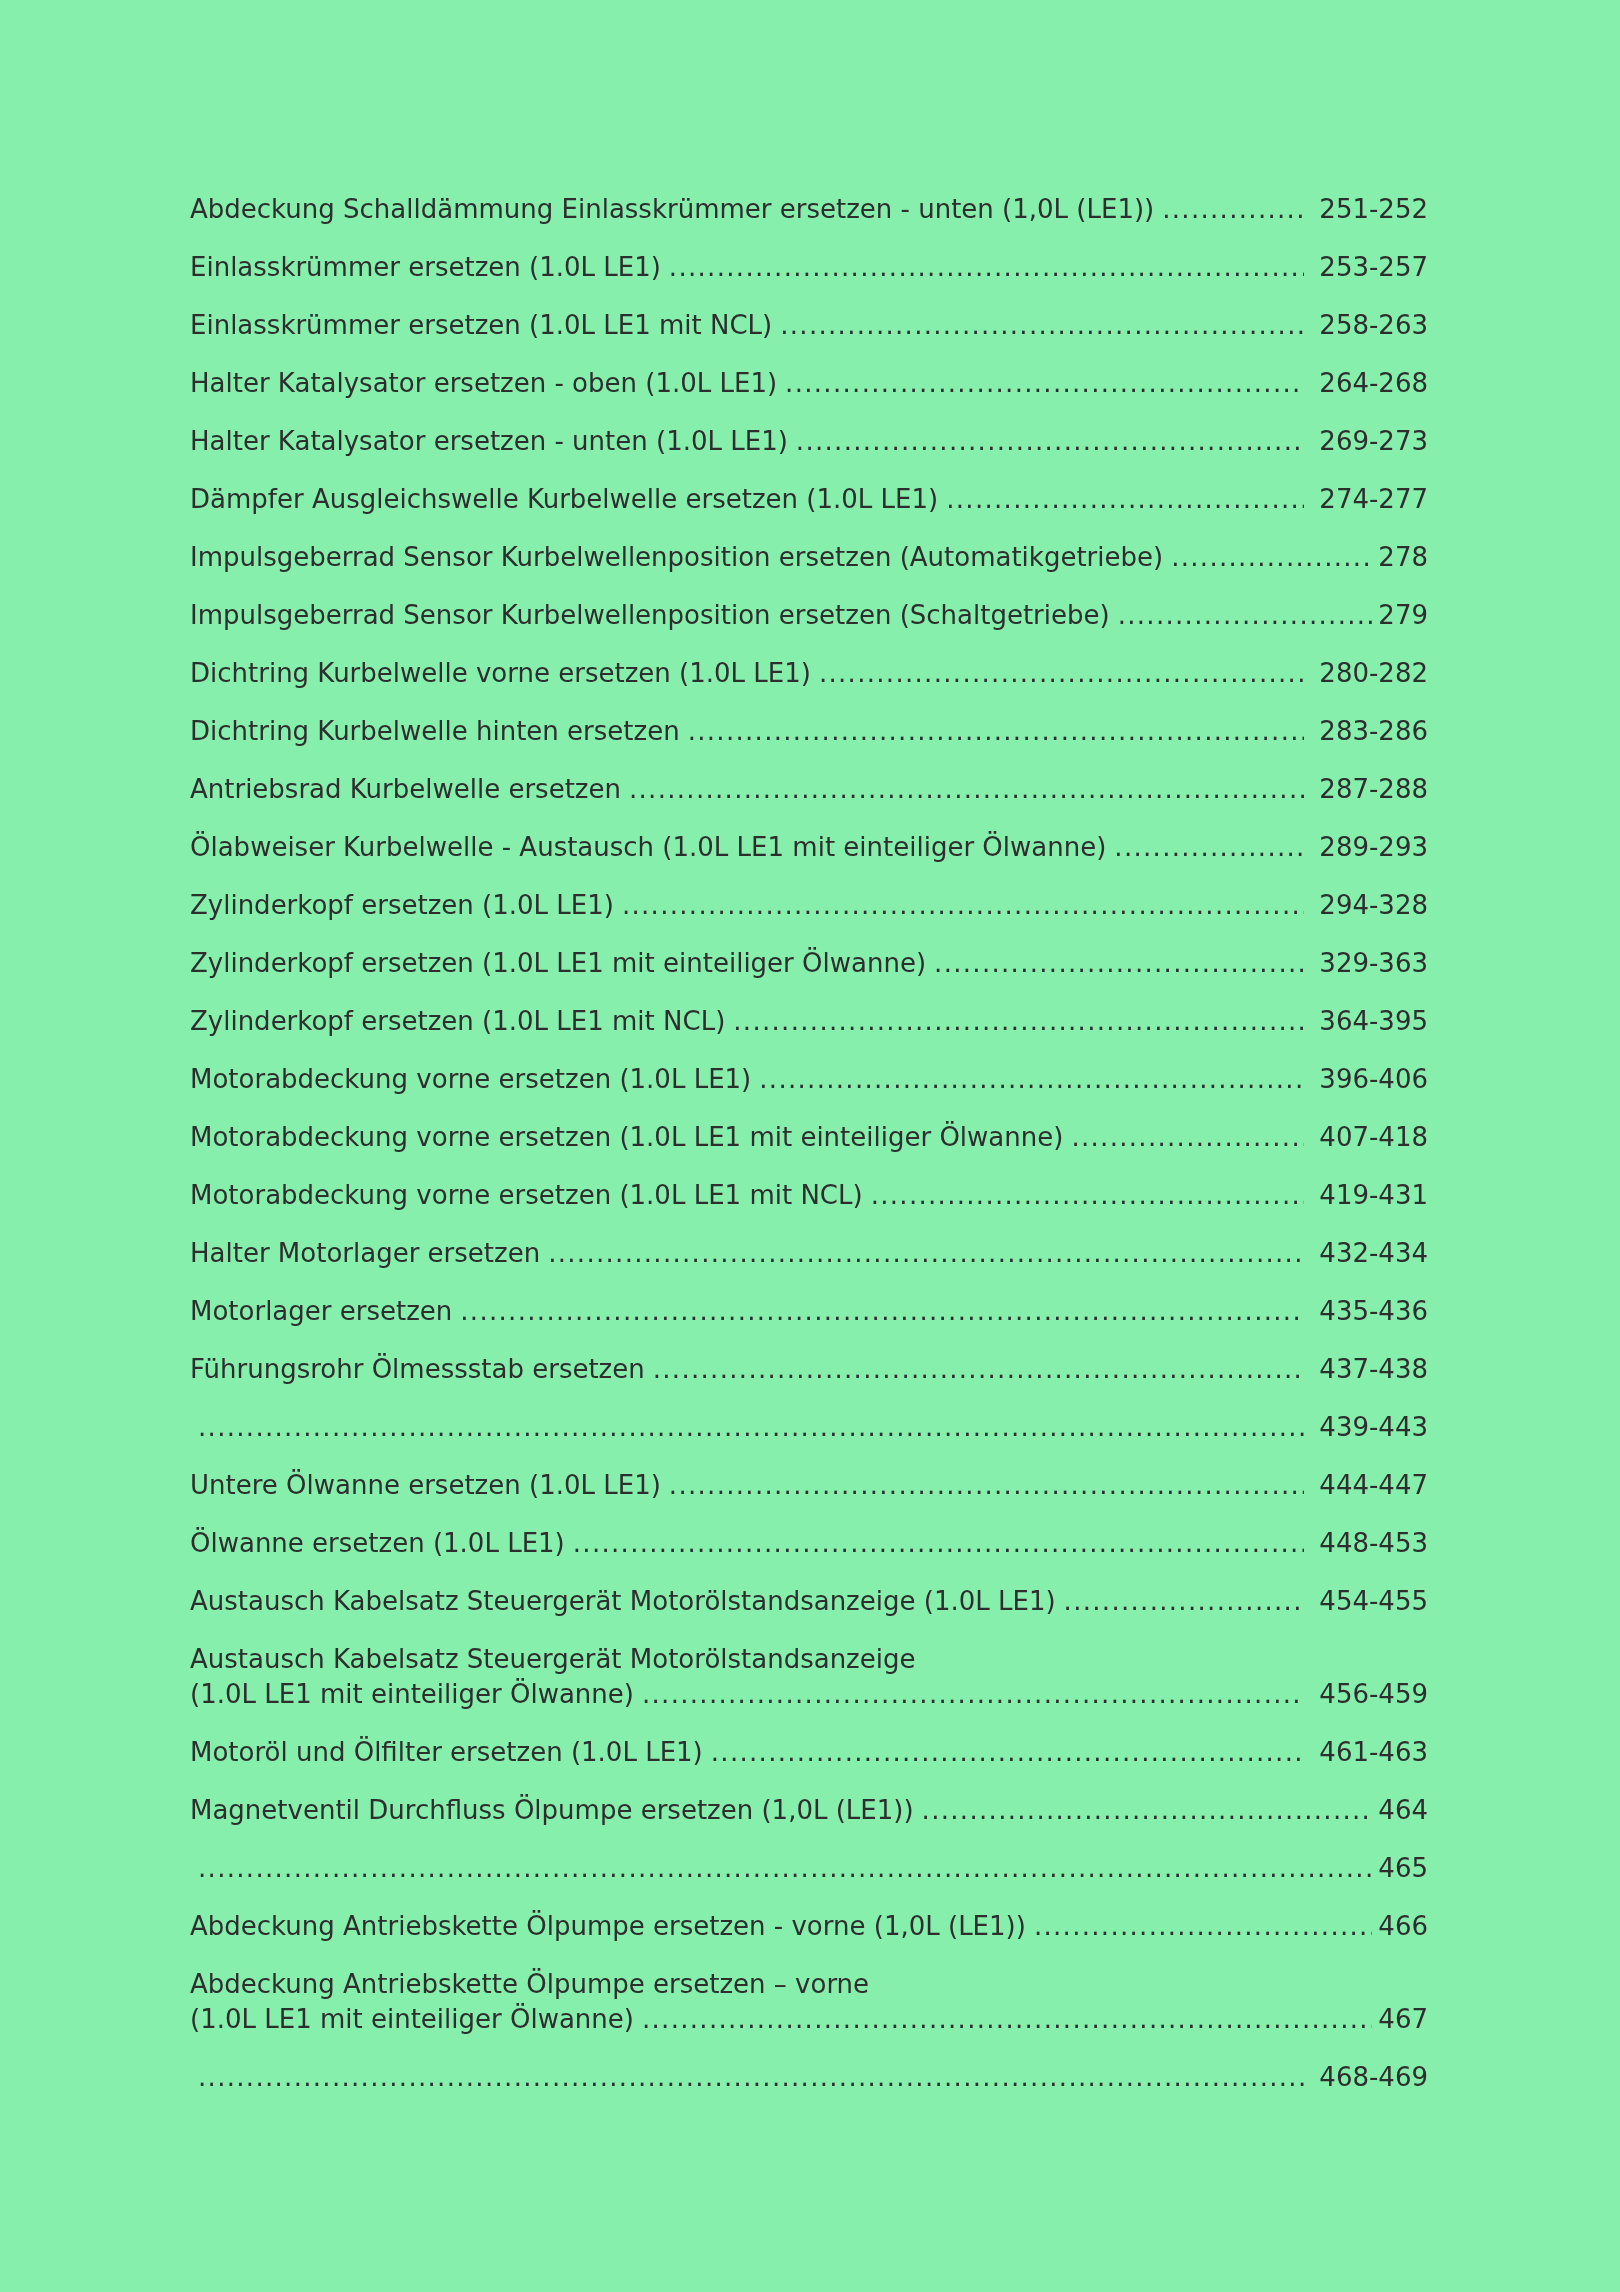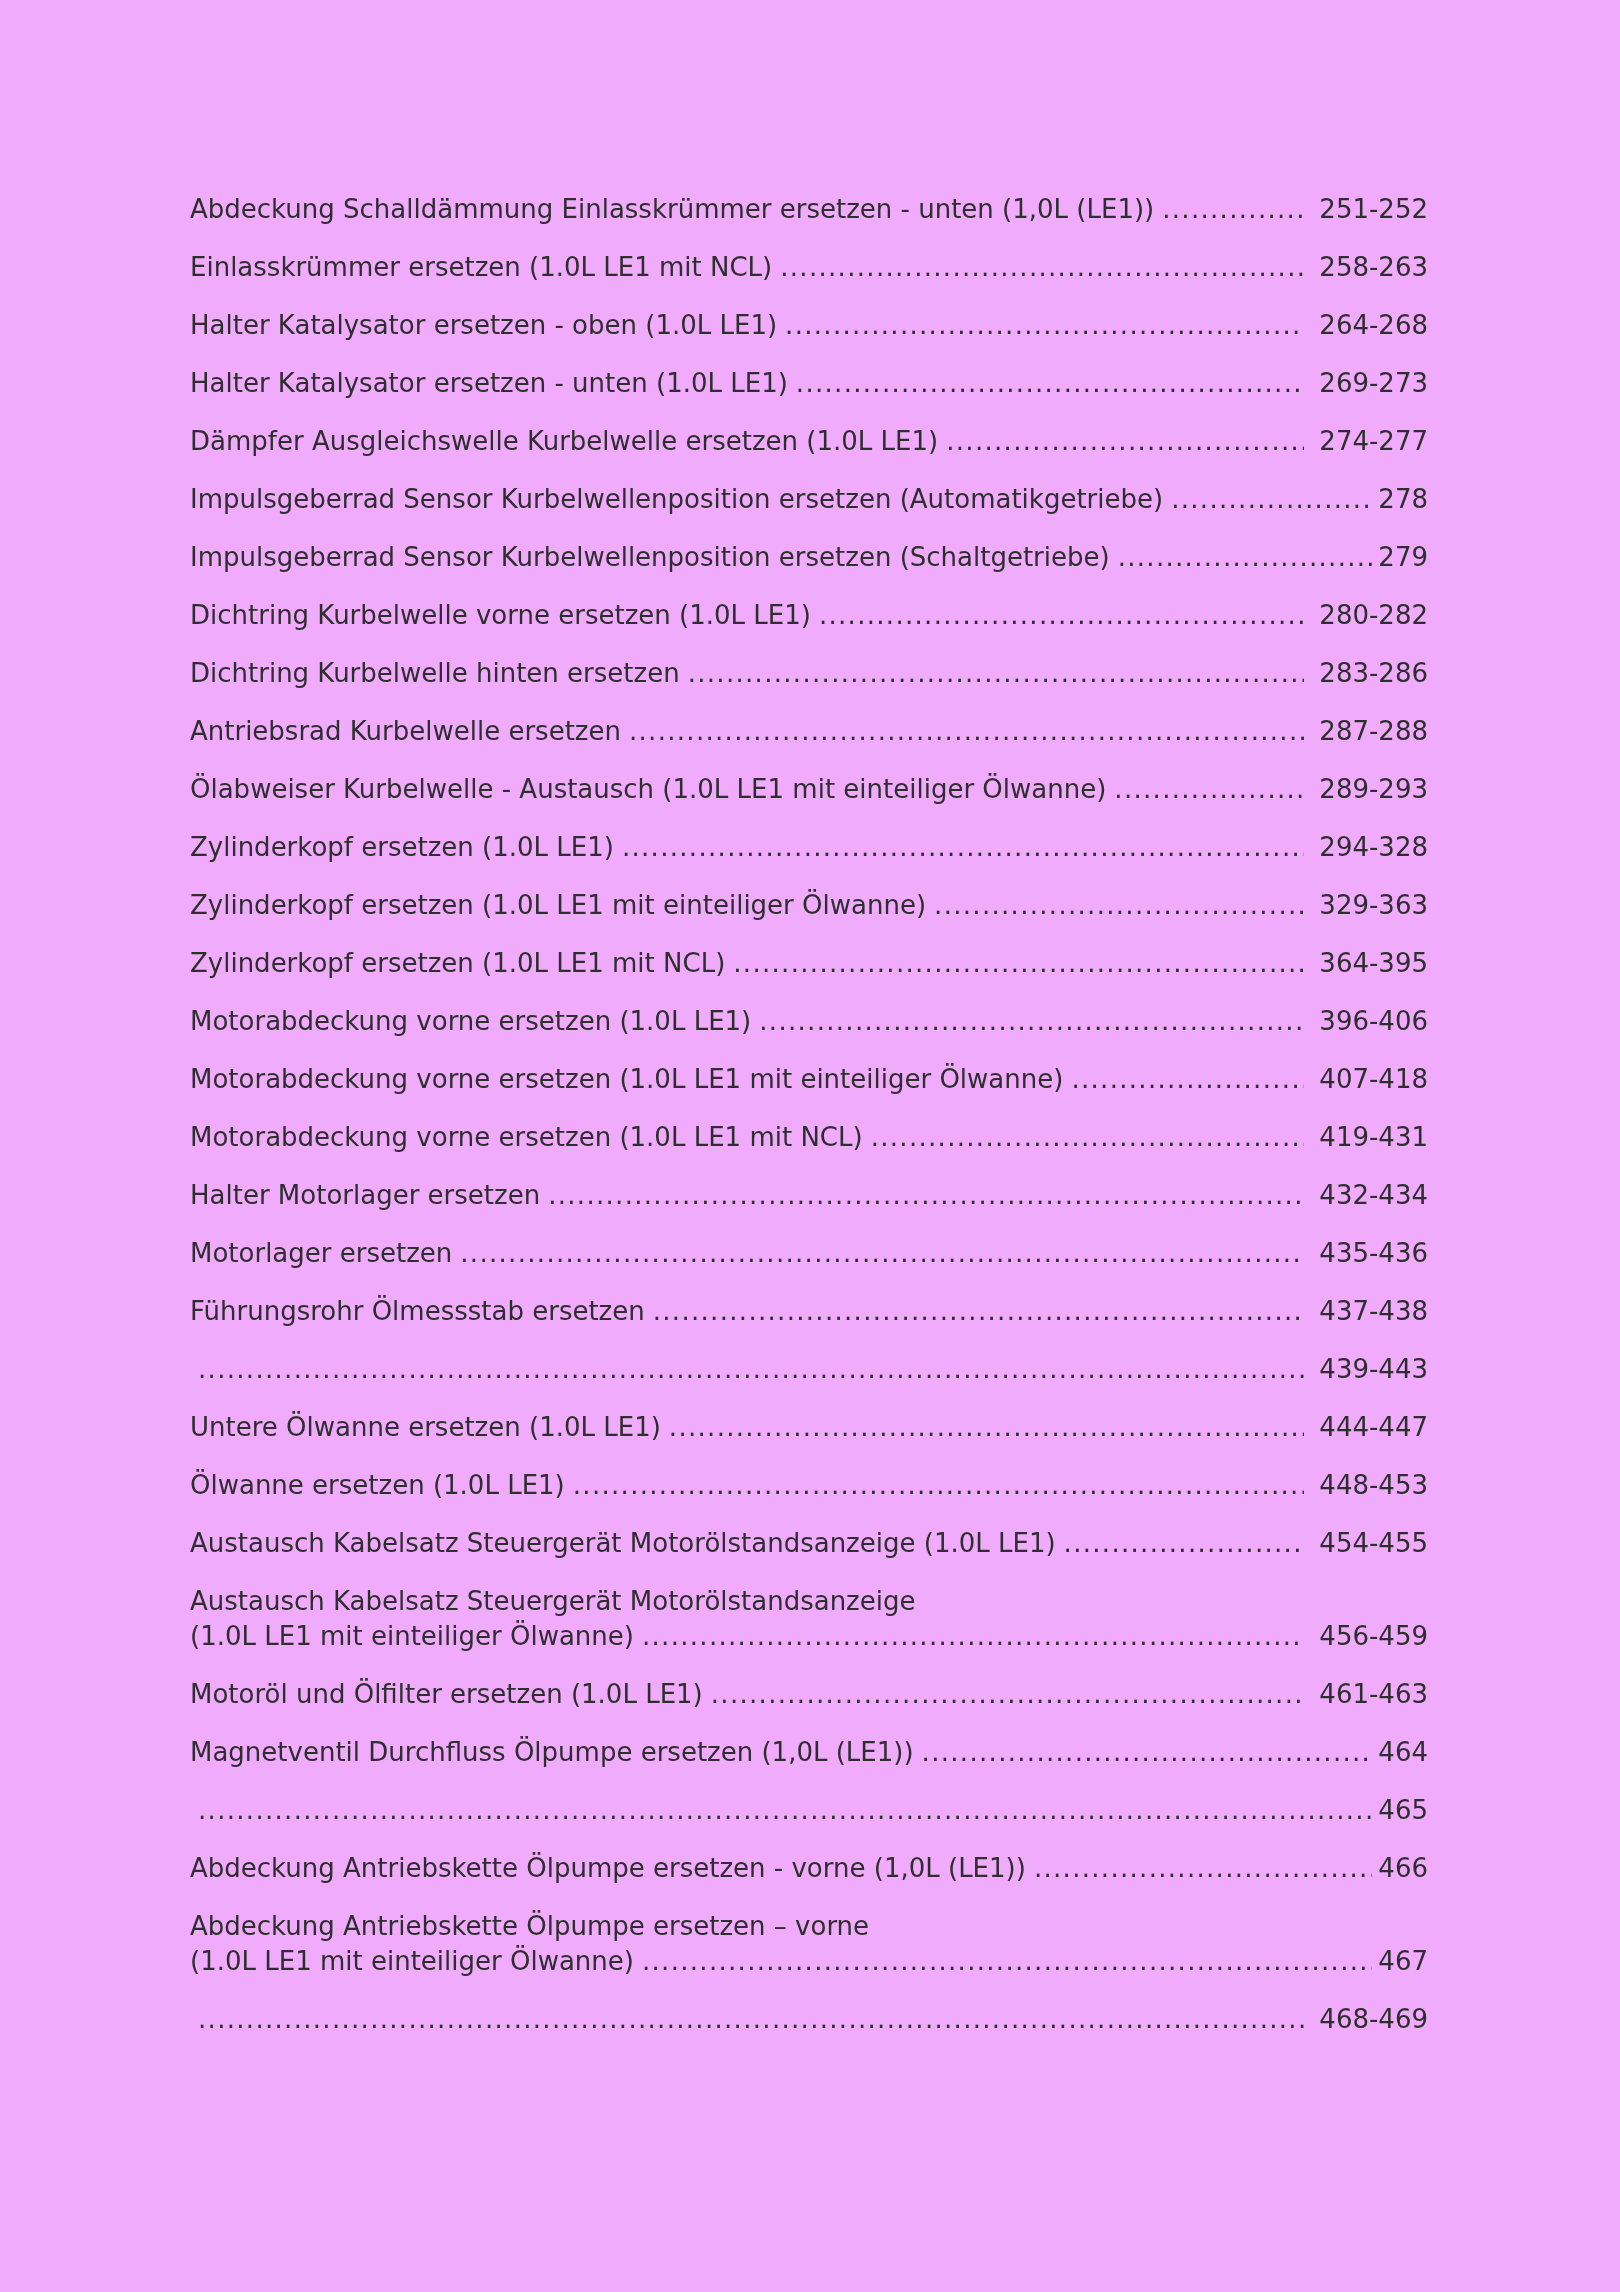--- a/index.html
+++ b/index.html
@@ -10,21 +10,21 @@
   body {
     width: 1620px;
     height: 2293px;
     font-family: "DejaVu Sans", "Liberation Sans", sans-serif;
   }
   .page {
     position: relative;
     width: 1620px;
     height: 2293px;
     overflow: hidden;
-    background: #f0abfc;
+    background: #86efac;
   }
   .toc {
     position: absolute;
     left: 190px;
     top: 192px;
     width: 1238px;
     color: #2e2e2e;
     font-size: 26px;
   }
   .entry {
@@ -66,20 +66,27 @@
   <main class="toc" id="toc-list">
       <div class="entry">
         <div class="entry-line">
           <span class="entry-title">Abdeckung Schalldämmung Einlasskrümmer ersetzen - unten (1,0L (LE1))</span>
           <span class="dot-leader"></span>
           <span class="page-number range">251-252</span>
         </div>
       </div>
       <div class="entry">
         <div class="entry-line">
+          <span class="entry-title">Einlasskrümmer ersetzen (1.0L LE1)</span>
+          <span class="dot-leader"></span>
+          <span class="page-number range">253-257</span>
+        </div>
+      </div>
+      <div class="entry">
+        <div class="entry-line">
           <span class="entry-title">Einlasskrümmer ersetzen (1.0L LE1 mit NCL)</span>
           <span class="dot-leader"></span>
           <span class="page-number range">258-263</span>
         </div>
       </div>
       <div class="entry">
         <div class="entry-line">
           <span class="entry-title">Halter Katalysator ersetzen - oben (1.0L LE1)</span>
           <span class="dot-leader"></span>
           <span class="page-number range">264-268</span>

